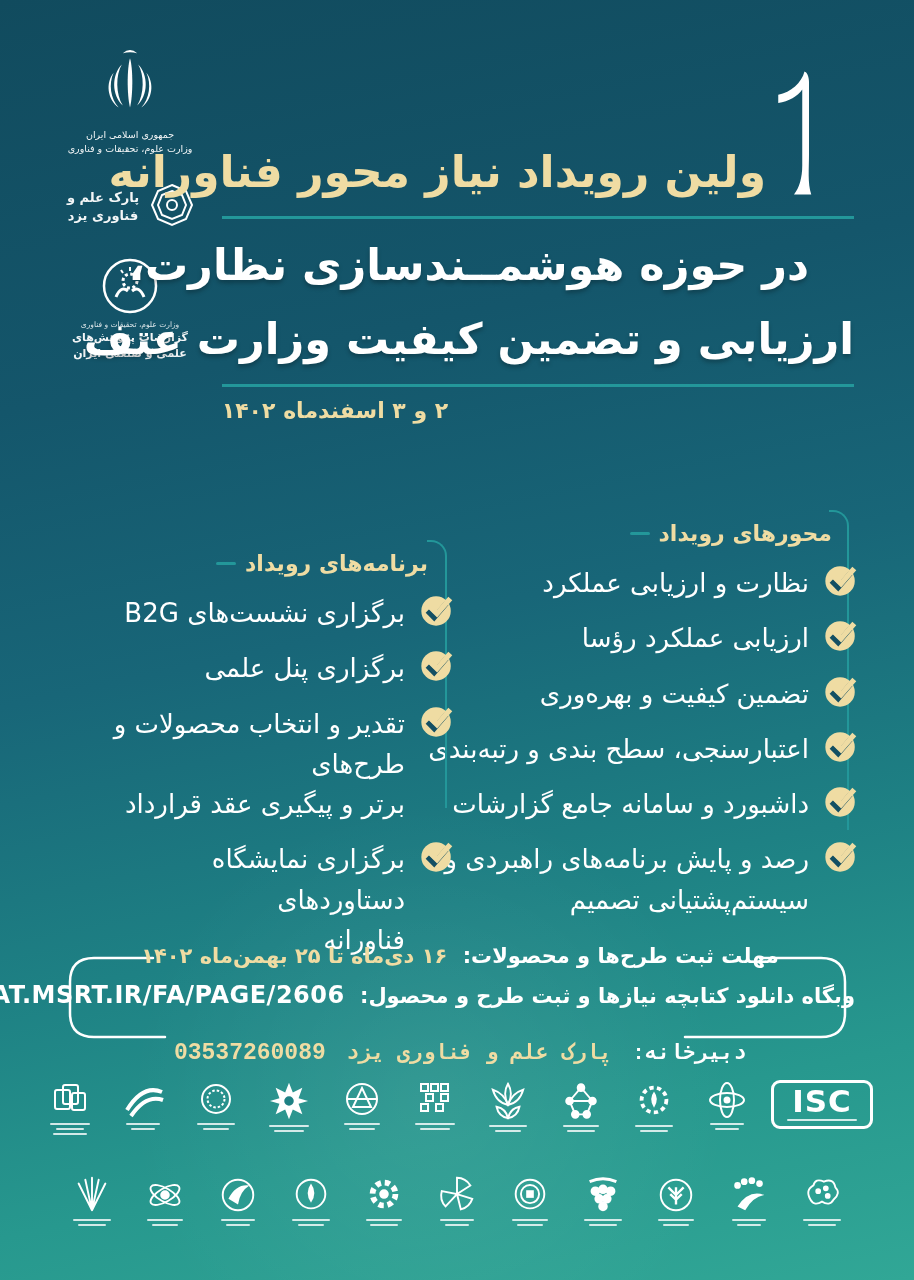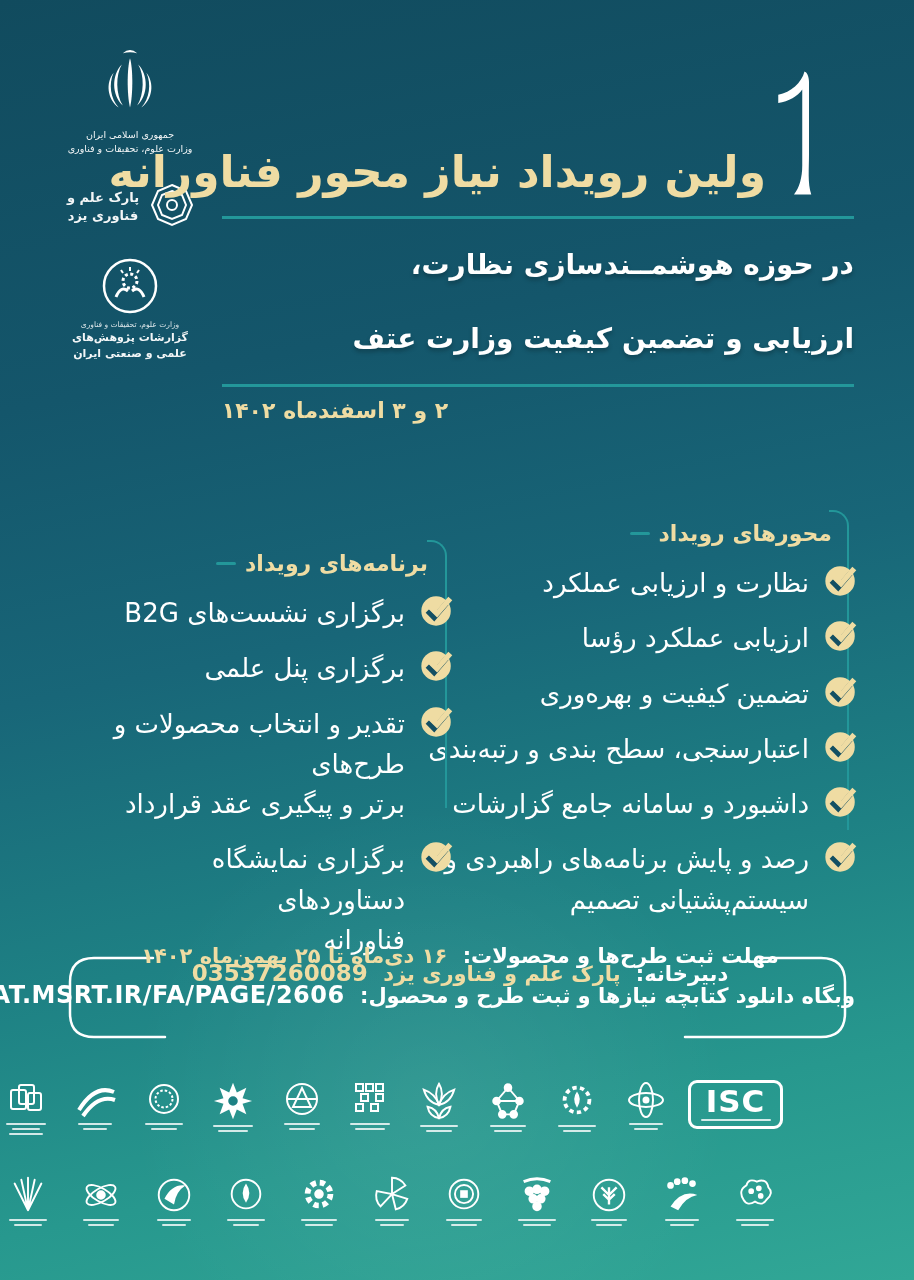--- a/index.html
+++ b/index.html
@@ -21,48 +21,48 @@
   .org-cap.b{font-size:11px;font-weight:bold;line-height:1.45;}
   .park-row{display:flex;align-items:center;gap:6px;}
   .park-cal{direction:rtl;font-size:13px;line-height:1.35;width:78px;font-weight:bold;opacity:.95;}
 
   
   .big-one{position:absolute;right:99px;top:50px;width:42px;height:166px;}
   .event-title{position:absolute;right:148px;top:146px;direction:rtl;font-size:44px;font-weight:bold;color:#efdca3;white-space:nowrap;}
   .rule{position:absolute;left:222px;width:632px;height:3px;background:#23979a;}
   .rule.r1{top:216px;}
   .rule.r2{top:384px;}
-  .main-title{position:absolute;right:60px;top:228px;direction:rtl;text-align:right;color:#fff;font-size:28px;font-weight:bold;line-height:74px;white-space:nowrap;text-shadow:0 3px 4px rgba(0,0,0,0.25);margin-left:28px;}
+  .main-title{position:absolute;right:60px;top:228px;direction:rtl;text-align:center;color:#fff;font-size:43px;font-weight:bold;line-height:74px;white-space:nowrap;text-shadow:0 3px 4px rgba(0,0,0,0.25);margin-left:28px;}
   .event-date{position:absolute;left:210px;top:398px;width:250px;text-align:center;direction:rtl;font-size:22px;font-weight:bold;color:#efdca3;}
 
   
   .col{position:absolute;direction:rtl;color:#fff;}
   .col .connector{position:absolute;border-top:2.5px solid #23979a;border-left:0;border-right:2.5px solid #23979a;border-top-right-radius:16px;}
   .col-header{position:relative;display:flex;align-items:center;gap:9px;color:#efdca3;font-weight:bold;font-size:22px;margin-bottom:14px;padding-right:28px;margin-top:23px;}
   .hdash{display:inline-block;width:20px;height:2.5px;background:#23979a;border-radius:2px;}
   .item{display:flex;align-items:flex-start;margin-bottom:12px;position:relative;}
   .check{flex:0 0 38px;margin-left:13px;}
   .item-text{font-size:26px;line-height:1.55;white-space:pre-line;padding-top:3px;}
   .topics{top:498px;right:54px;width:432px;}
   .topics .connector{top:12px;right:11px;width:18px;height:318px;}
   .programs{top:528px;left:106px;width:350px;}
   .programs .connector{top:12px;right:9px;width:18px;height:266px;}
 
   
   .info-svg{position:absolute;left:65px;top:945px;}
   .info-line{position:absolute;left:65px;width:790px;text-align:center;direction:rtl;font-weight:bold;white-space:nowrap;}
   .il1{top:944px;font-size:21px;}
   .il2{top:981px;font-size:21px;}
-  .il3{top:960px;font-size:21px;}
+  .il3{top:1040px;font-size:21px;font-family:Liberation Mono, monospace;}
   .info-line .url{font-size:24px;letter-spacing:.5px;font-weight:bold;}
   .info-line .phone{font-size:23px;letter-spacing:1px;}
   .sp{display:inline-block;width:8px;}
 
   
-  .prow{position:absolute;left:0;width:783px;display:flex;justify-content:center;align-items:flex-start;gap:16px;}
+  .prow{position:absolute;left:0;width:914px;display:flex;justify-content:center;align-items:flex-start;gap:16px;}
   .prow1{top:1080px;}
   .prow2{top:1174px;}
   .plogo{display:flex;flex-direction:column;align-items:center;width:57px;}
   .plogo svg{stroke:#fff;fill:none;stroke-width:2;}
   .cap i{display:block;height:2px;background:rgba(255,255,255,0.8);margin:3px auto 0;border-radius:1px;}
   .isc{width:96px;border:3px solid #fff;border-radius:9px;color:#fff;text-align:center;padding:1px 0 5px;}
   .isc .isc-txt{font-size:31px;font-weight:bold;letter-spacing:1px;line-height:1.1;}
   .isc .cap i{margin-top:1px;}
 </style>
 </head>

